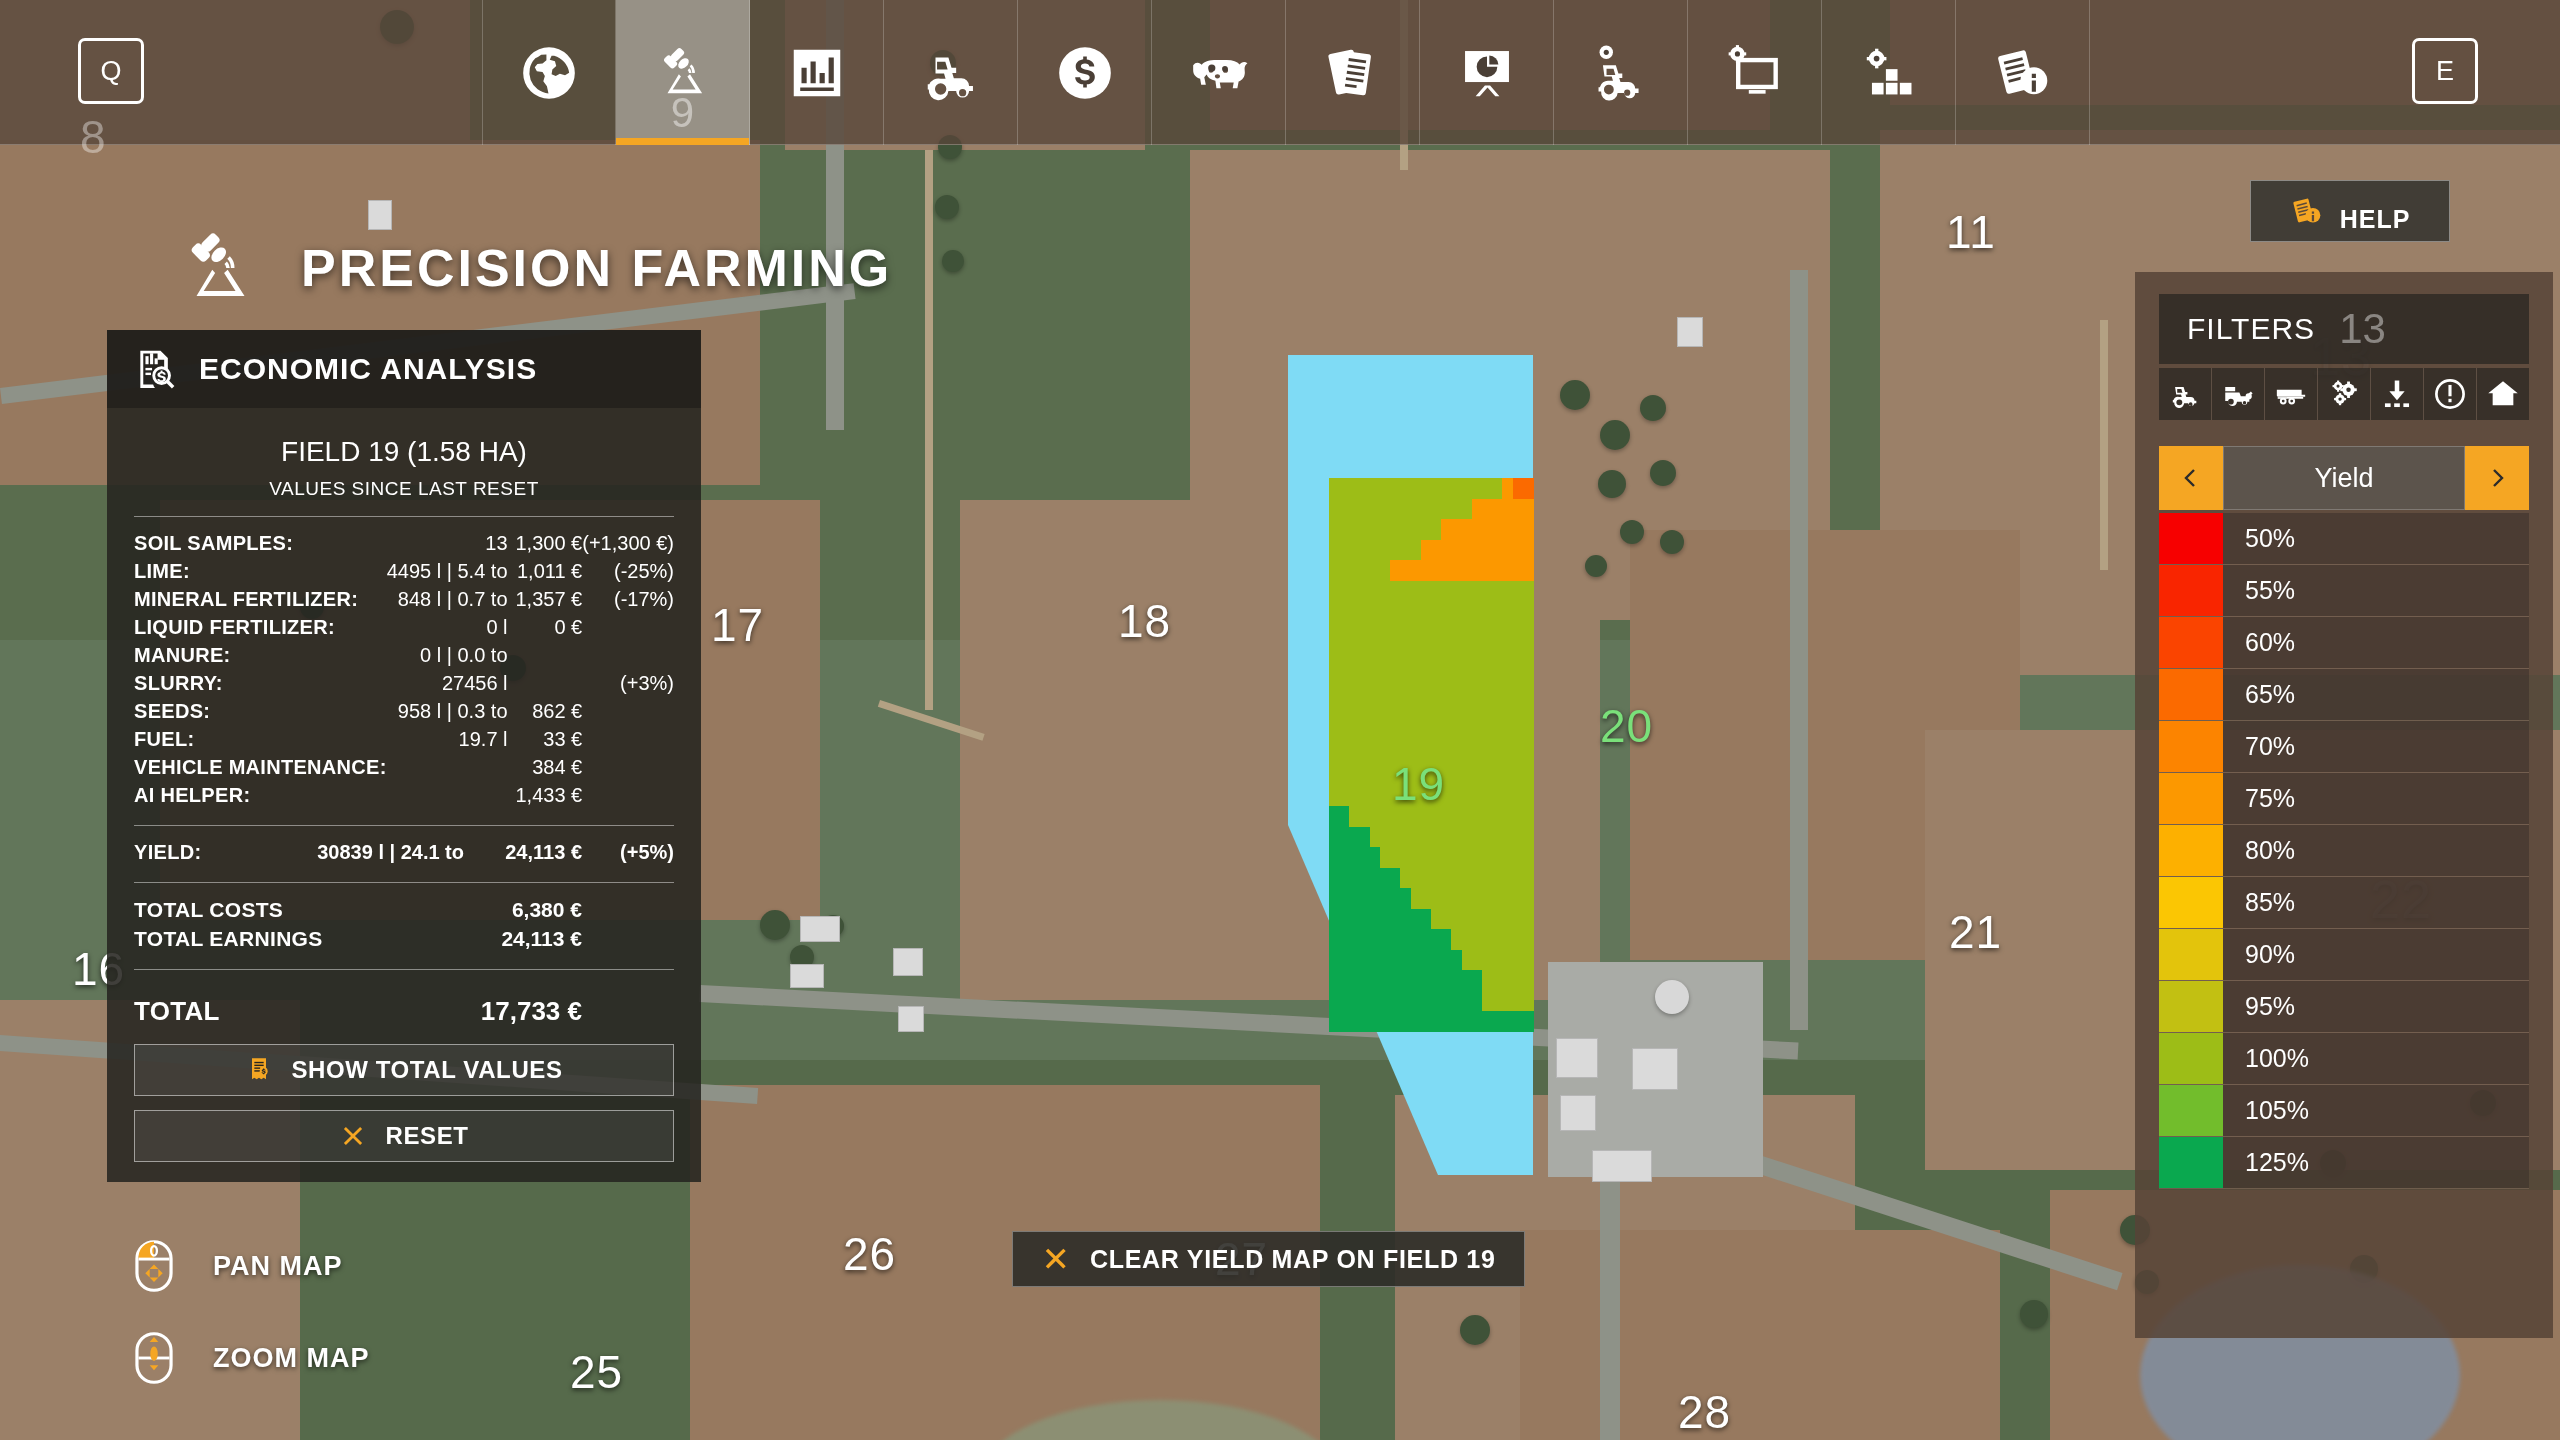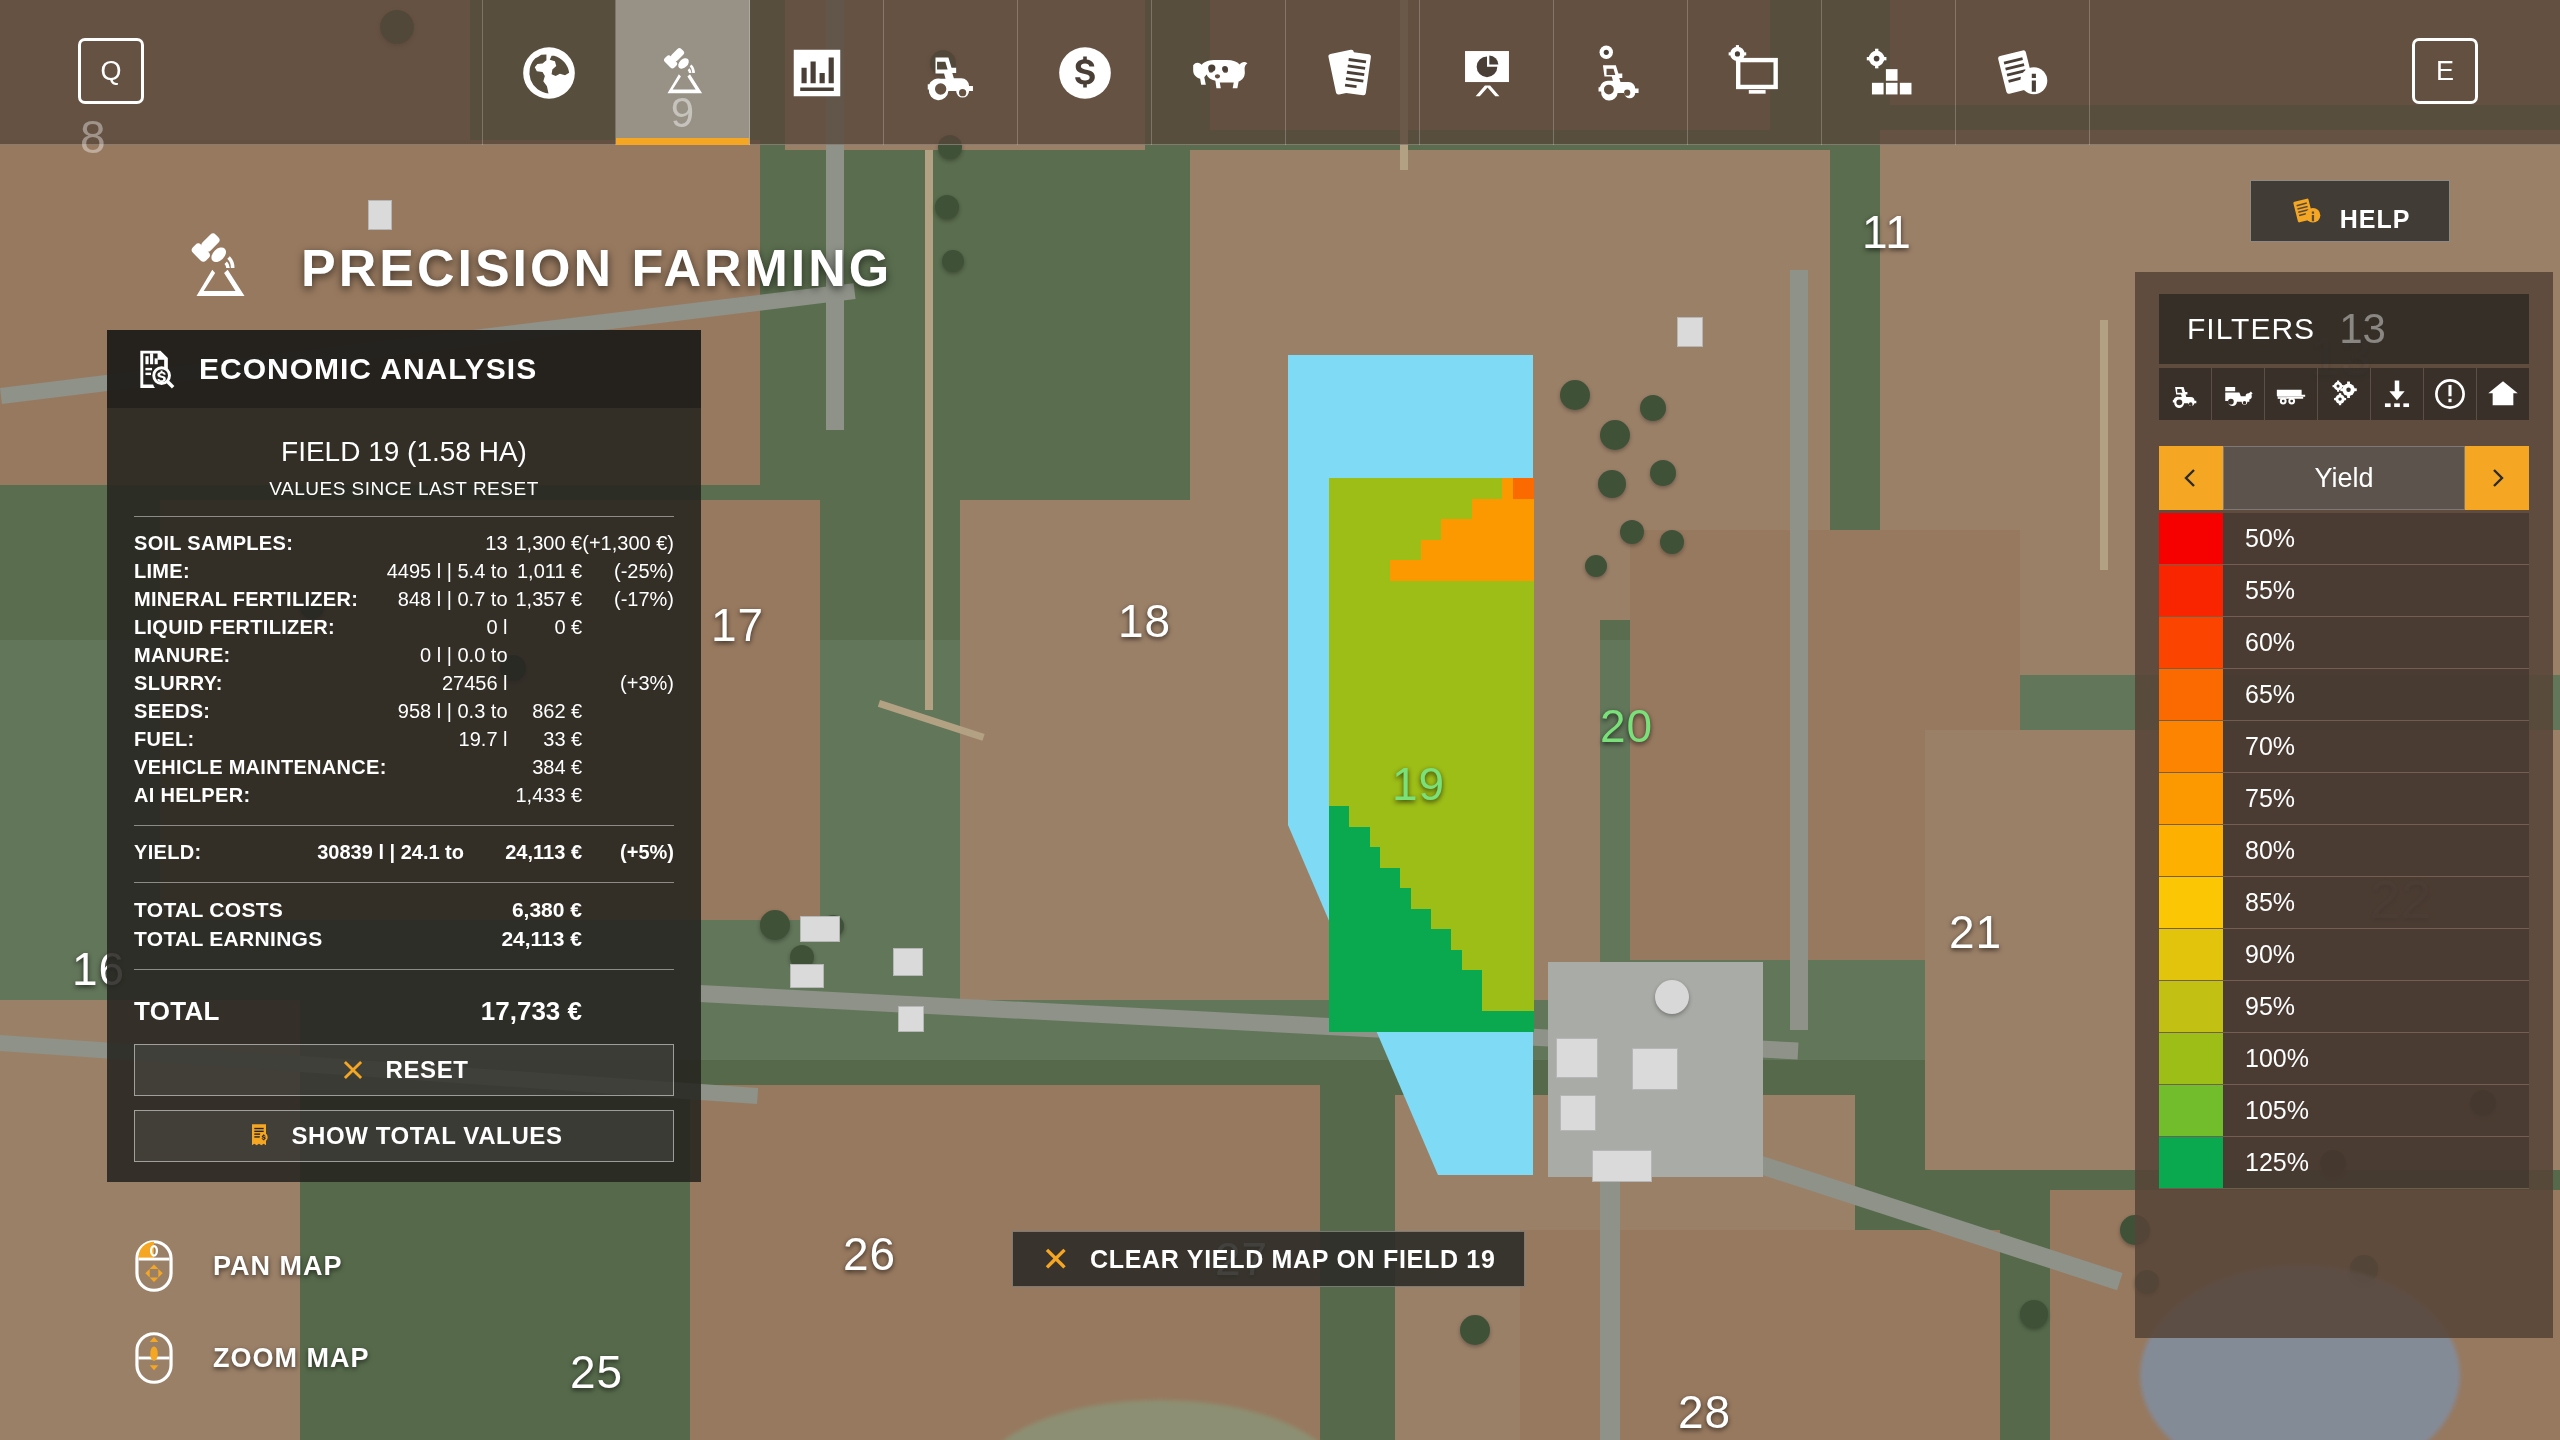--- a/index.html
+++ b/index.html
@@ -746,21 +746,21 @@
         <div class="ycell" style="left: 183.75px; top: 656px; width: 10.8083px; height: 21.1px; background: rgb(10, 168, 79);"></div>
         <div class="ycell" style="left: 193.958px; top: 656px; width: 10.8083px; height: 21.1px; background: rgb(10, 168, 79);"></div>
         <div class="ycell" style="left: 204.167px; top: 656px; width: 10.8083px; height: 21.1px; background: rgb(10, 168, 79);"></div>
         <div class="ycell" style="left: 214.375px; top: 656px; width: 10.8083px; height: 21.1px; background: rgb(10, 168, 79);"></div>
         <div class="ycell" style="left: 224.583px; top: 656px; width: 10.8083px; height: 21.1px; background: rgb(10, 168, 79);"></div>
         <div class="ycell" style="left: 234.792px; top: 656px; width: 10.8083px; height: 21.1px; background: rgb(10, 168, 79);"></div>
       </div>
   </div>
 
   <div id="fieldnums">
-      <div class="fieldnum" style="left: 1862px; top: 205px;">11</div>
+      <div class="fieldnum" style="left: 1946px; top: 205px;">11</div>
       <div class="fieldnum" style="left: 711px; top: 598px;">17</div>
       <div class="fieldnum" style="left: 1118px; top: 594px;">18</div>
       <div class="fieldnum green" style="left: 1392px; top: 757px;">19</div>
       <div class="fieldnum green" style="left: 1600px; top: 699px;">20</div>
       <div class="fieldnum" style="left: 1949px; top: 905px;">21</div>
       <div class="fieldnum" style="left: 72px; top: 942px;">16</div>
       <div class="fieldnum" style="left: 843px; top: 1227px;">26</div>
       <div class="fieldnum" style="left: 1215px; top: 1232px;">27</div>
       <div class="fieldnum" style="left: 570px; top: 1345px;">25</div>
       <div class="fieldnum" style="left: 1678px; top: 1385px;">28</div>
@@ -1060,38 +1060,38 @@
         <td class="lbl">TOTAL</td>
         <td class="amt"></td>
         <td class="eur grandv">17,733 €</td>
         <td class="pct"></td>
       </tr>
     </tbody>
   </table>
 
   <div class="ebtn">
     <svg viewBox="0 0 24 24">
-        <path d="M4.2 5.9L5.9 4.2 12 10.3l6.1-6.1 1.7 1.7L13.7 12l6.1 6.1-1.7 1.7-6.1-6.1-6.1 6.1-1.7-1.7L10.3 12z"></path>
-      </svg>
-    <span>RESET</span>
-  </div>
-
-  <div class="ebtn">
-    <svg viewBox="0 0 24 24">
         <path d="M6 2h12v18l-2-1.3-2 1.3-2-1.3-2 1.3-2-1.3L6 20z"></path>
         <g fill="#262420">
           <rect x="8" y="5" width="8" height="1.2"></rect>
           <rect x="8" y="7.4" width="8" height="1.2"></rect>
           <rect x="8" y="9.8" width="5" height="1.2"></rect>
           <rect x="8" y="12.2" width="5" height="1.2"></rect>
         </g>
         <circle cx="16" cy="13" r="3.4"></circle>
         <path d="M15.5 10.7h1v.6c.7.1 1.2.5 1.2 1.1h-.9c0-.3-.3-.5-.7-.5s-.6.2-.6.4.2.3.6.4l.5.1c.8.2 1.1.5 1.1 1.1s-.5 1-1.2 1.1v.6h-1v-.6c-.8-.1-1.3-.5-1.3-1.1h.9c0 .3.3.5.8.5s.7-.2.7-.4-.2-.3-.6-.4l-.5-.1c-.8-.2-1.1-.5-1.1-1.1s.4-1 1.1-1.1z" fill="#262420"></path>
       </svg>
     <span>SHOW TOTAL VALUES</span>
+  </div>
+
+  <div class="ebtn">
+    <svg viewBox="0 0 24 24">
+        <path d="M4.2 5.9L5.9 4.2 12 10.3l6.1-6.1 1.7 1.7L13.7 12l6.1 6.1-1.7 1.7-6.1-6.1-6.1 6.1-1.7-1.7L10.3 12z"></path>
+      </svg>
+    <span>RESET</span>
   </div>
 </div>
 
 <div id="mouse">
   <div class="mrow">
     <svg viewBox="0 0 26 36">
       <rect x="1.2" y="1.2" width="23.6" height="33.6" rx="11.8" fill="none" stroke="#fff" stroke-width="2.2"></rect>
       <path d="M2.3 13V12A10.8 10.8 0 0113 1.2v11.8z" fill="#f5a623"></path>
       <line x1="2.3" y1="13.2" x2="23.7" y2="13.2" stroke="#fff" stroke-width="2"></line>
       <ellipse cx="13" cy="7.5" rx="2" ry="3.3" fill="none" stroke="#fff" stroke-width="1.6"></ellipse>

